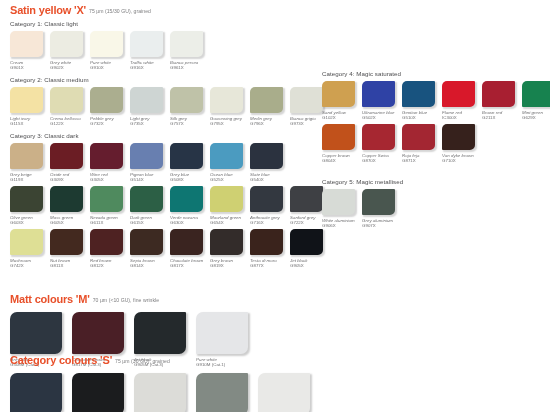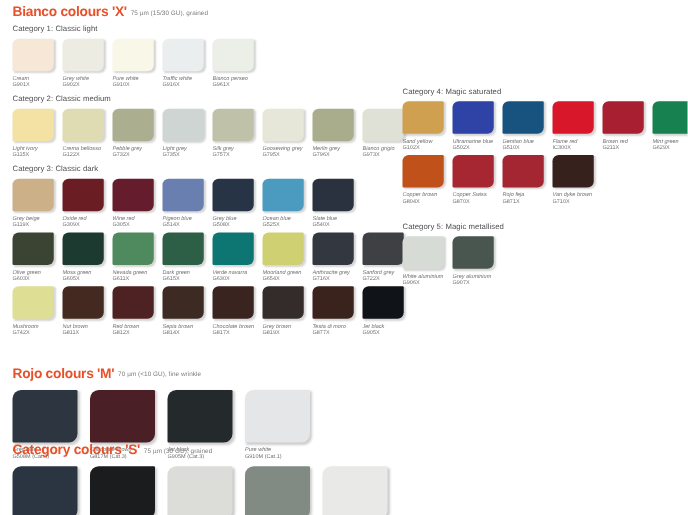--- a/index.html
+++ b/index.html
@@ -91,21 +91,21 @@
 </style>
 </head>
 <body>
 
 <div class="page">
 
   <div class="col-left">
 
     <div style="position:absolute;left:0;top:3px;">
       <div class="sec-head">
-        <span class="sec-title">Bianco colours 'X'</span><span class="sec-sub">75 µm (15/30 GU), grained</span>
+        <span class="sec-title">Satin yellow 'X'</span><span class="sec-sub">75 µm (15/30 GU), grained</span>
       </div>
     </div>
 
     <div style="position:absolute;left:0;top:20px;">
       <div class="cat-head">Category 1: Classic light</div>
       <div class="row" style="margin-top:3px;">
           <div class="cell">
             <span class="chip" style="background: rgb(247, 231, 215);"></span>
             <div class="lbl">
               <span class="nm">Cream</span>
@@ -371,21 +371,21 @@
             <div class="lbl">
               <span class="nm">Jet black</span>
               <span class="cd">G905X</span>
             </div>
           </div>
         </div>
     </div>
 
     <div style="position:absolute;left:0;top:292px;">
       <div class="sec-head">
-        <span class="sec-title">Rojo colours 'M'</span><span class="sec-sub">70 µm (&lt;10 GU), fine wrinkle</span>
+        <span class="sec-title">Matt colours 'M'</span><span class="sec-sub">70 µm (&lt;10 GU), fine wrinkle</span>
       </div>
       <div class="row" style="margin-top:5px;">
           <div class="cell-lg">
             <span class="chip-lg" style="background: rgb(45, 54, 64);"></span>
             <div class="lbl">
               <span class="nm">Grey blue</span>
               <span class="cd">G508M (Cat.3)</span>
             </div>
           </div>
           <div class="cell-lg">

